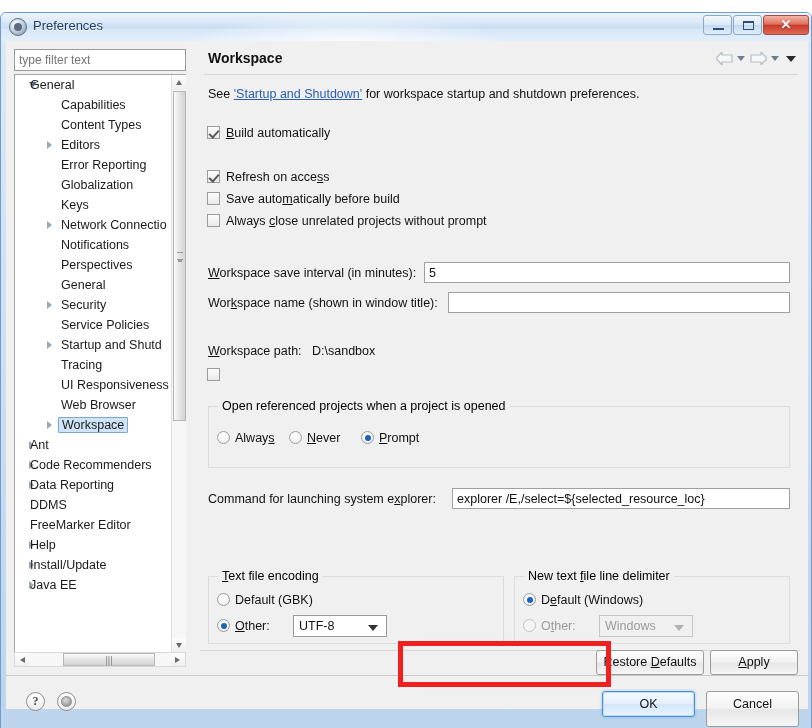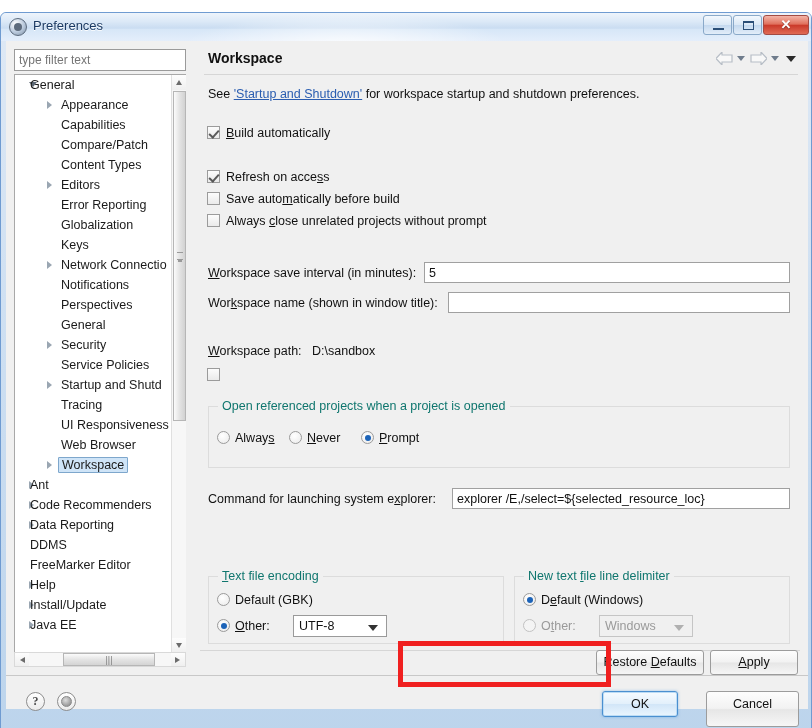--- a/index.html
+++ b/index.html
@@ -319,21 +319,21 @@
   
   .groupbox {
     position: absolute;
     border: 1px solid #dcdcdc;
     box-sizing: border-box;
   }
   .group-title {
     position: absolute; top: -8px; left: 9px;
     background: #f0f0f0;
     padding: 0 4px;
-    font-size: 12.5px; color: #0f766e;
+    font-size: 12.5px; color: #000000;
     white-space: nowrap;
   }
 
   
   .rb-row { position: absolute; height: 18px; line-height: 18px; white-space: nowrap; }
   .rbx {
     display: inline-block;
     width: 13px; height: 13px; border-radius: 50%;
     vertical-align: -2px; margin-right: 5px;
     border: 1px solid #9b9b9b;
@@ -456,23 +456,21 @@
 
   <div id="client">
 
     <div id="left-panel">
 
       <input id="filter-box" type="text" placeholder="type filter text" style="">
 
       <div id="tree-wrap">
         <div id="tree-items">
             <div class="tree-item lvl0"><span class="arrow open"></span><span class="lbl">General</span></div>
-            <div class="tree-item lvl1"><span class="arrow"></span><span class="lbl">Appearance</span></div>
             <div class="tree-item lvl1"><span class="lbl">Capabilities</span></div>
-            <div class="tree-item lvl1"><span class="lbl">Compare/Patch</span></div>
             <div class="tree-item lvl1"><span class="lbl">Content Types</span></div>
             <div class="tree-item lvl1"><span class="arrow"></span><span class="lbl">Editors</span></div>
             <div class="tree-item lvl1"><span class="lbl">Error Reporting</span></div>
             <div class="tree-item lvl1"><span class="lbl">Globalization</span></div>
             <div class="tree-item lvl1"><span class="lbl">Keys</span></div>
             <div class="tree-item lvl1"><span class="arrow"></span><span class="lbl">Network Connectio</span></div>
             <div class="tree-item lvl1"><span class="lbl">Notifications</span></div>
             <div class="tree-item lvl1"><span class="lbl">Perspectives</span></div>
             <div class="tree-item lvl1"><span class="lbl">General</span></div>
             <div class="tree-item lvl1"><span class="arrow"></span><span class="lbl">Security</span></div>
@@ -637,17 +635,17 @@
 
       </div>
     </div>
   </div>
 
   <div id="bottom-bar">
     <div class="hsep" style="left:0; top:0; width:802px; background:#c8c8c8"></div>
     <div class="round-icon" style="left:20px; top:17px">?</div>
     <div class="round-icon gear" style="left:51px; top:17px"></div>
 
-    <div class="btn default" style="left:596px; top:16px; width:76px; height:26px; line-height:24px">OK</div>
+    <div class="btn default" style="left:596px; top:16px; width:93px; height:26px; line-height:24px">OK</div>
     <div class="btn" style="left:700px; top:16px; width:93px; height:36px; line-height:24px">Cancel</div>
   </div>
 
 </div>
 
 </body></html>

